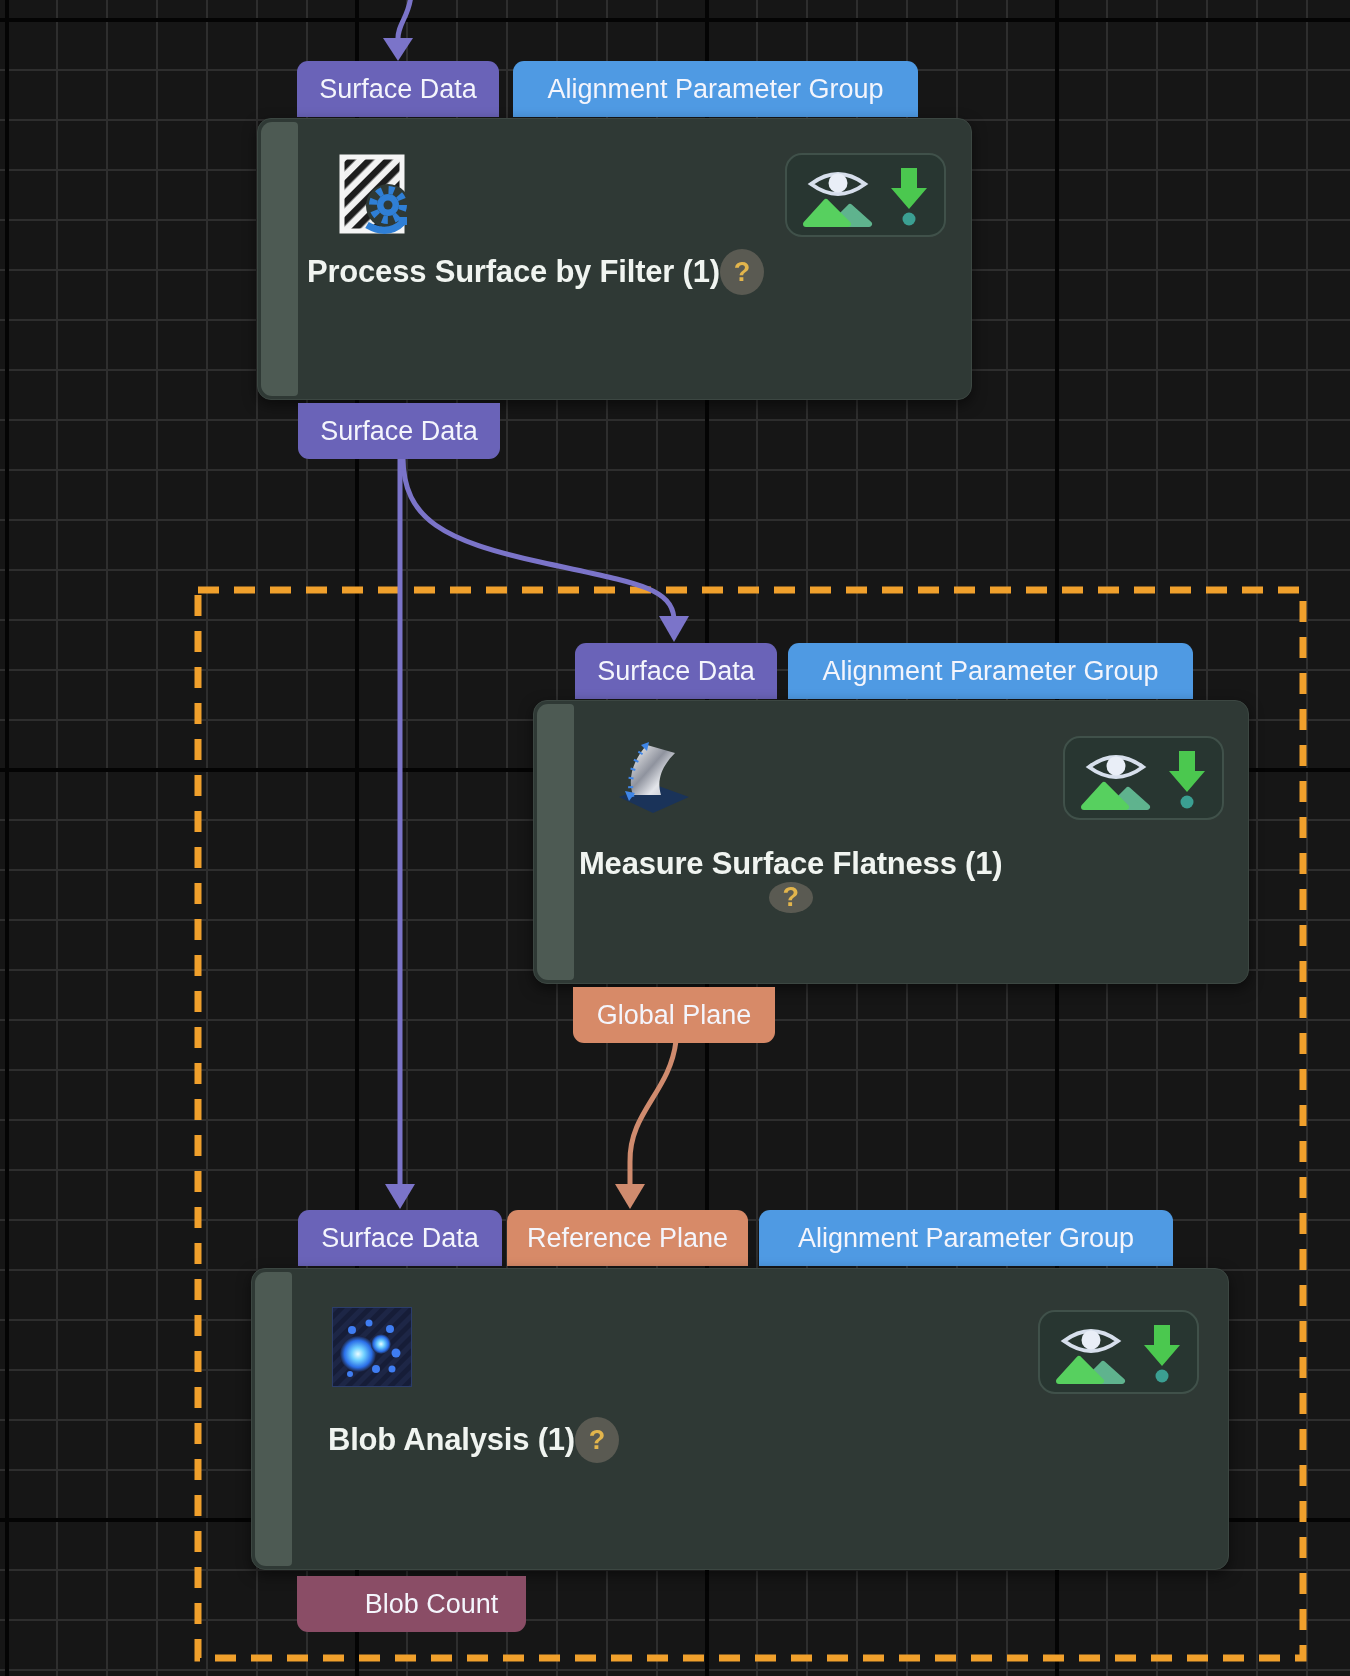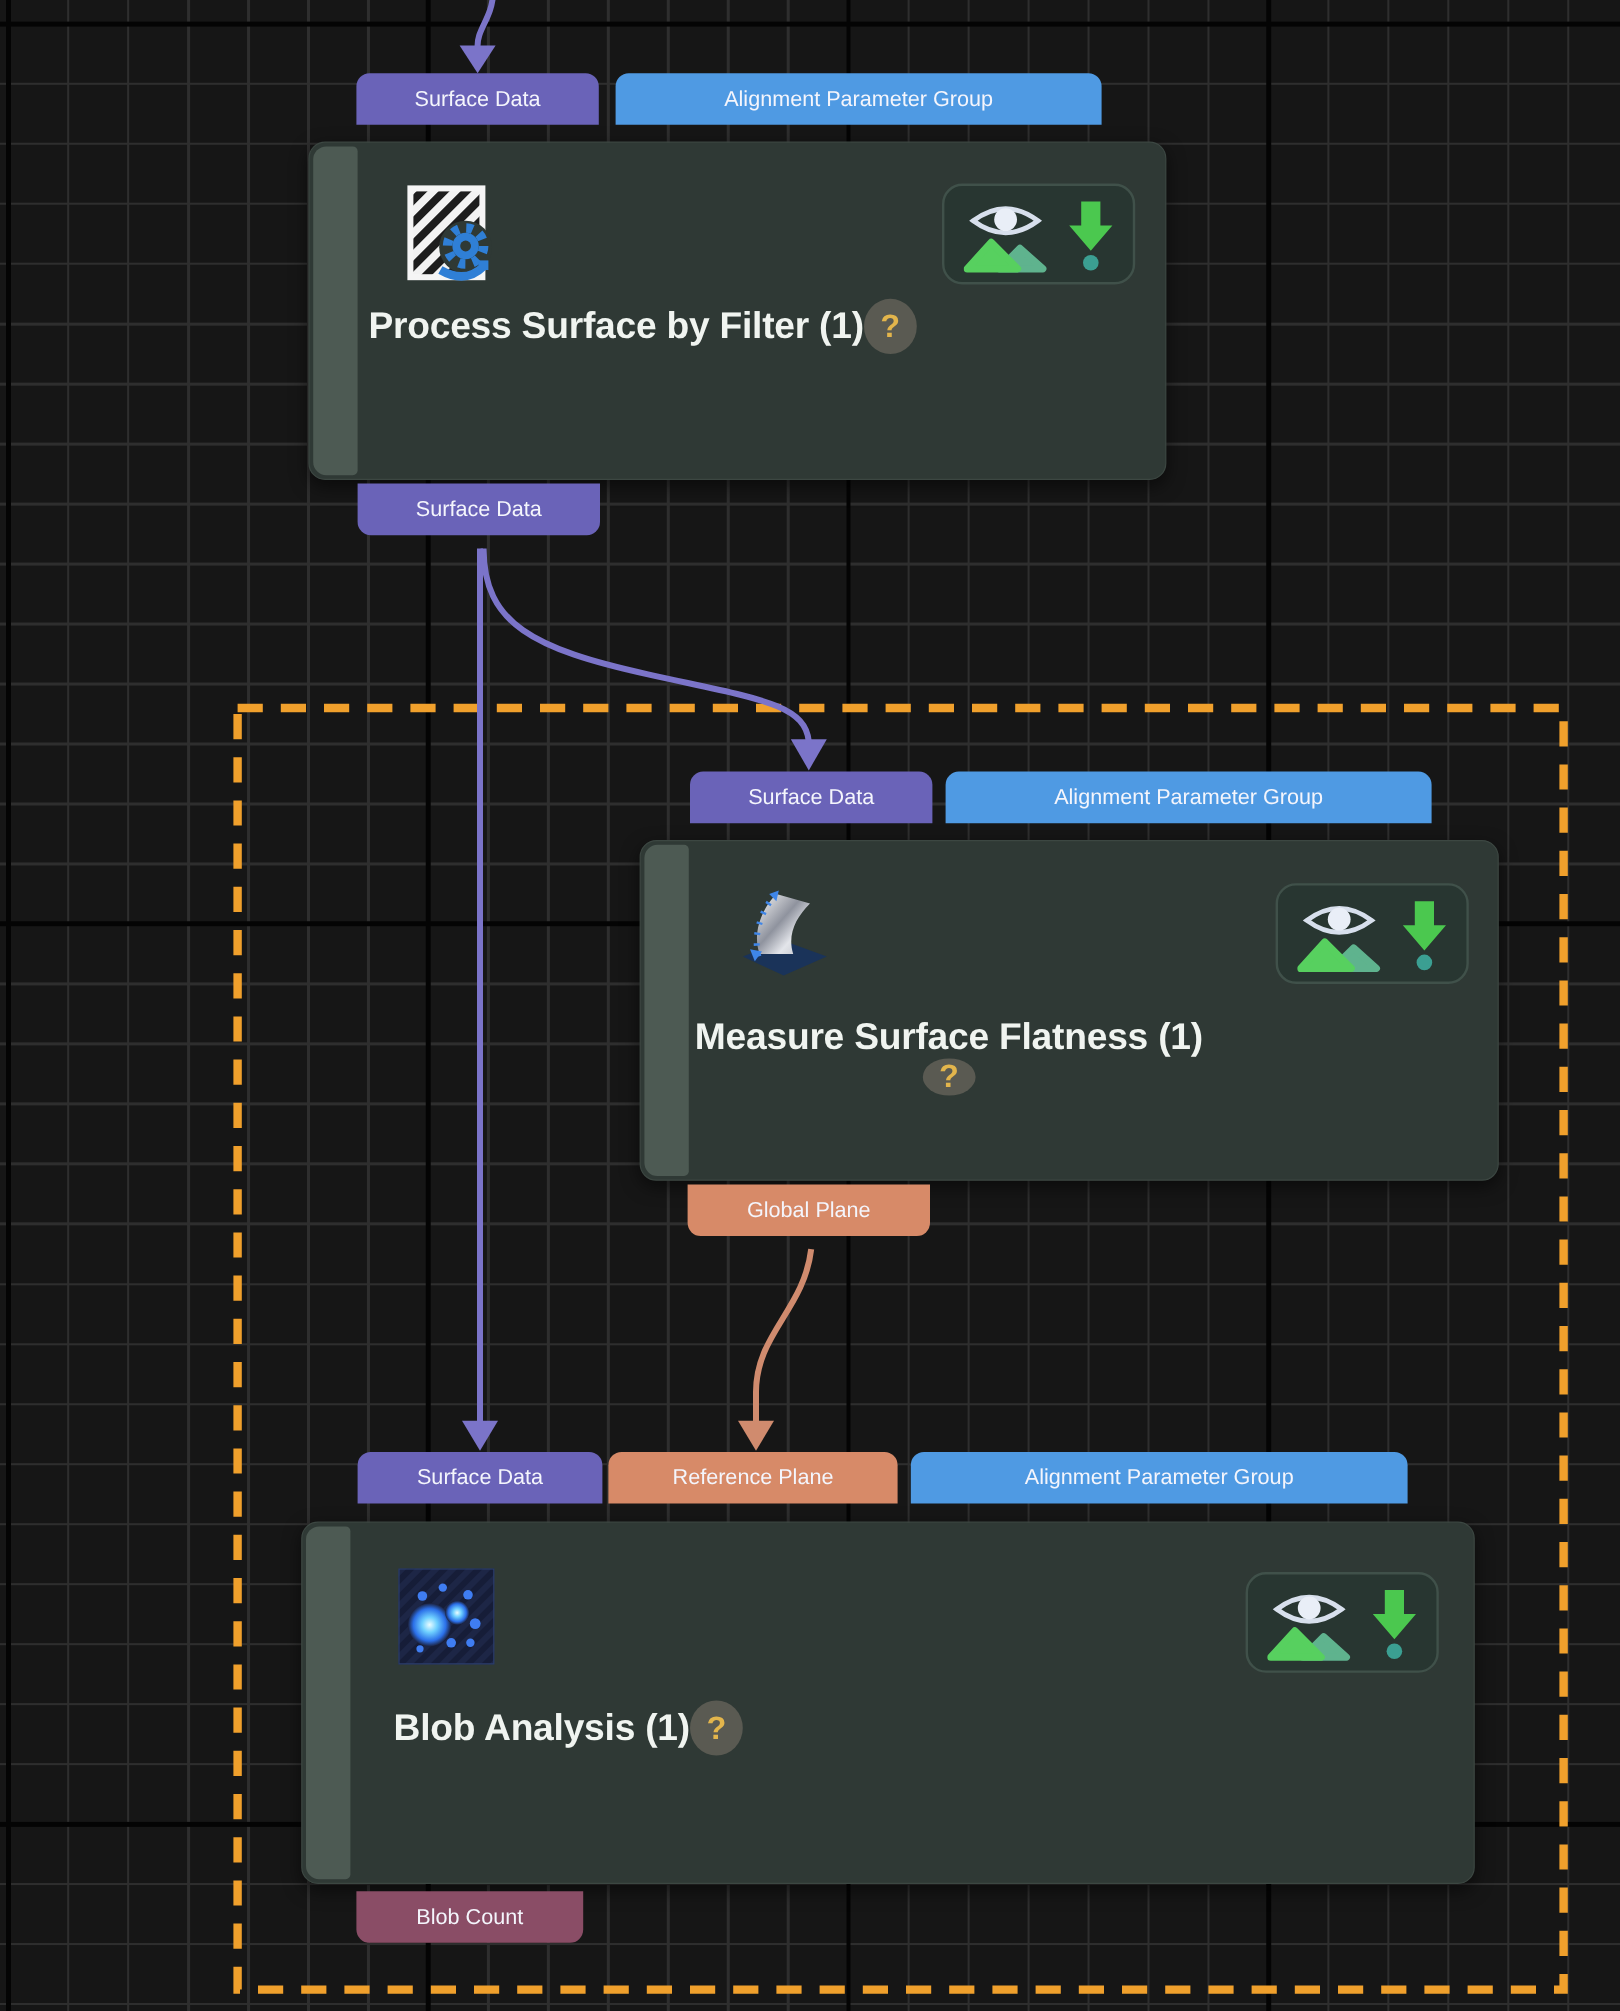--- a/index.html
+++ b/index.html
@@ -21,29 +21,29 @@
     border:1px solid var(--node-border,#3c4742);
     border-radius:14px;
     box-shadow:0 5px 14px rgba(0,0,0,.5);
   }
   .node::before{
     content:"";position:absolute;left:3px;top:3px;bottom:3px;width:37px;
     background:var(--strip,#4d5a53);
     border-radius:11px 4px 4px 11px;
   }
   .port{
-    position:absolute;height:43px;display:flex;align-items:center;justify-content:center;
-    color:#f4f5fc;font-size:18px;white-space:nowrap;
+    position:absolute;height:56px;display:flex;align-items:center;justify-content:center;
+    color:#f4f5fc;font-size:27px;white-space:nowrap;
   }
   .port.in{border-radius:11px 11px 0 0;}
   .port.out{border-radius:0 0 11px 11px;}
   .t-surface{background:var(--surface,#6a63b8);}
   .t-align{background:var(--align,#4f9ae3);}
   .t-plane{background:var(--plane,#d78a68);}
-  .t-count{background:var(--count,#8a4d66);}
+  .t-count{background:var(--count,#8a4d66);padding-left:40px;}
   .node-icon{position:absolute;}
   .icon-group{
     position:absolute;width:157px;height:80px;
     background:var(--icongroup-bg,#283631);
     border:2px solid var(--icongroup-border,#40514a);
     border-radius:17px;
     display:flex;align-items:center;justify-content:space-evenly;
   }
   .icon-btn{background:none;border:none;padding:0;margin:0;cursor:pointer;display:flex;align-items:center;}
   .title-row{position:absolute;display:flex;align-items:center;height:48px;}

